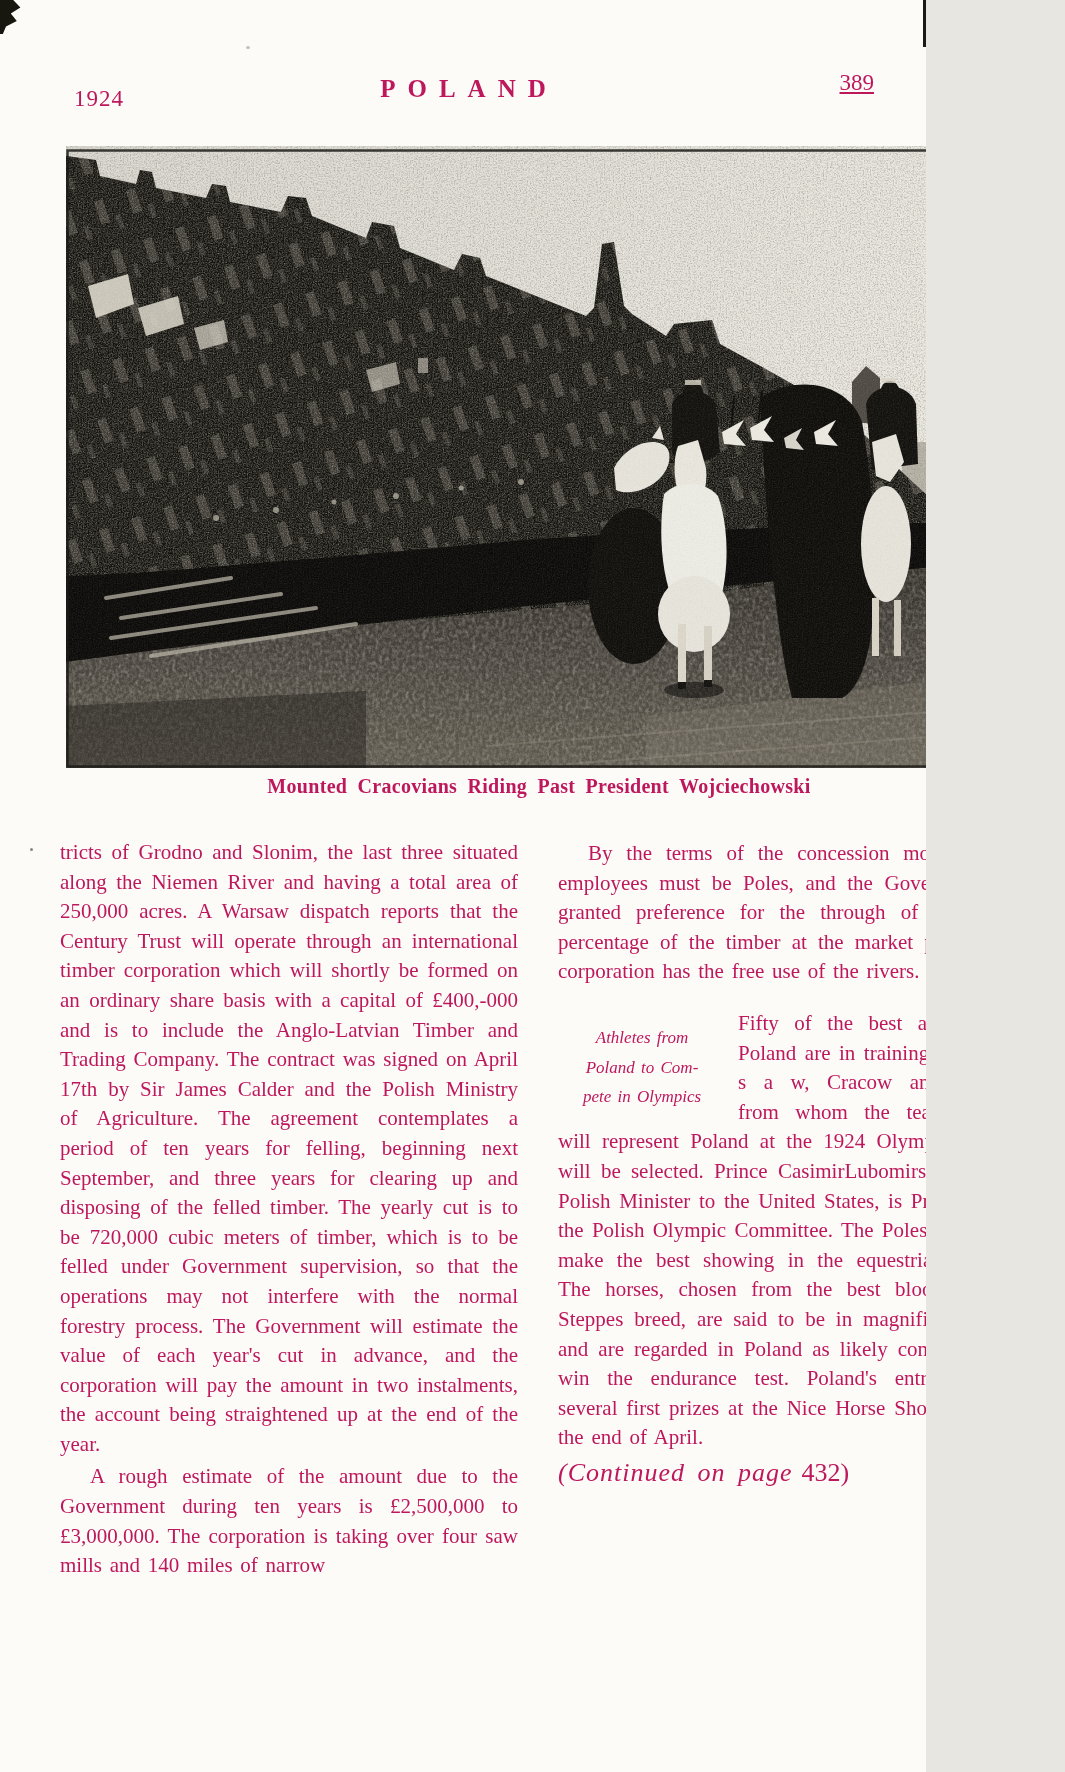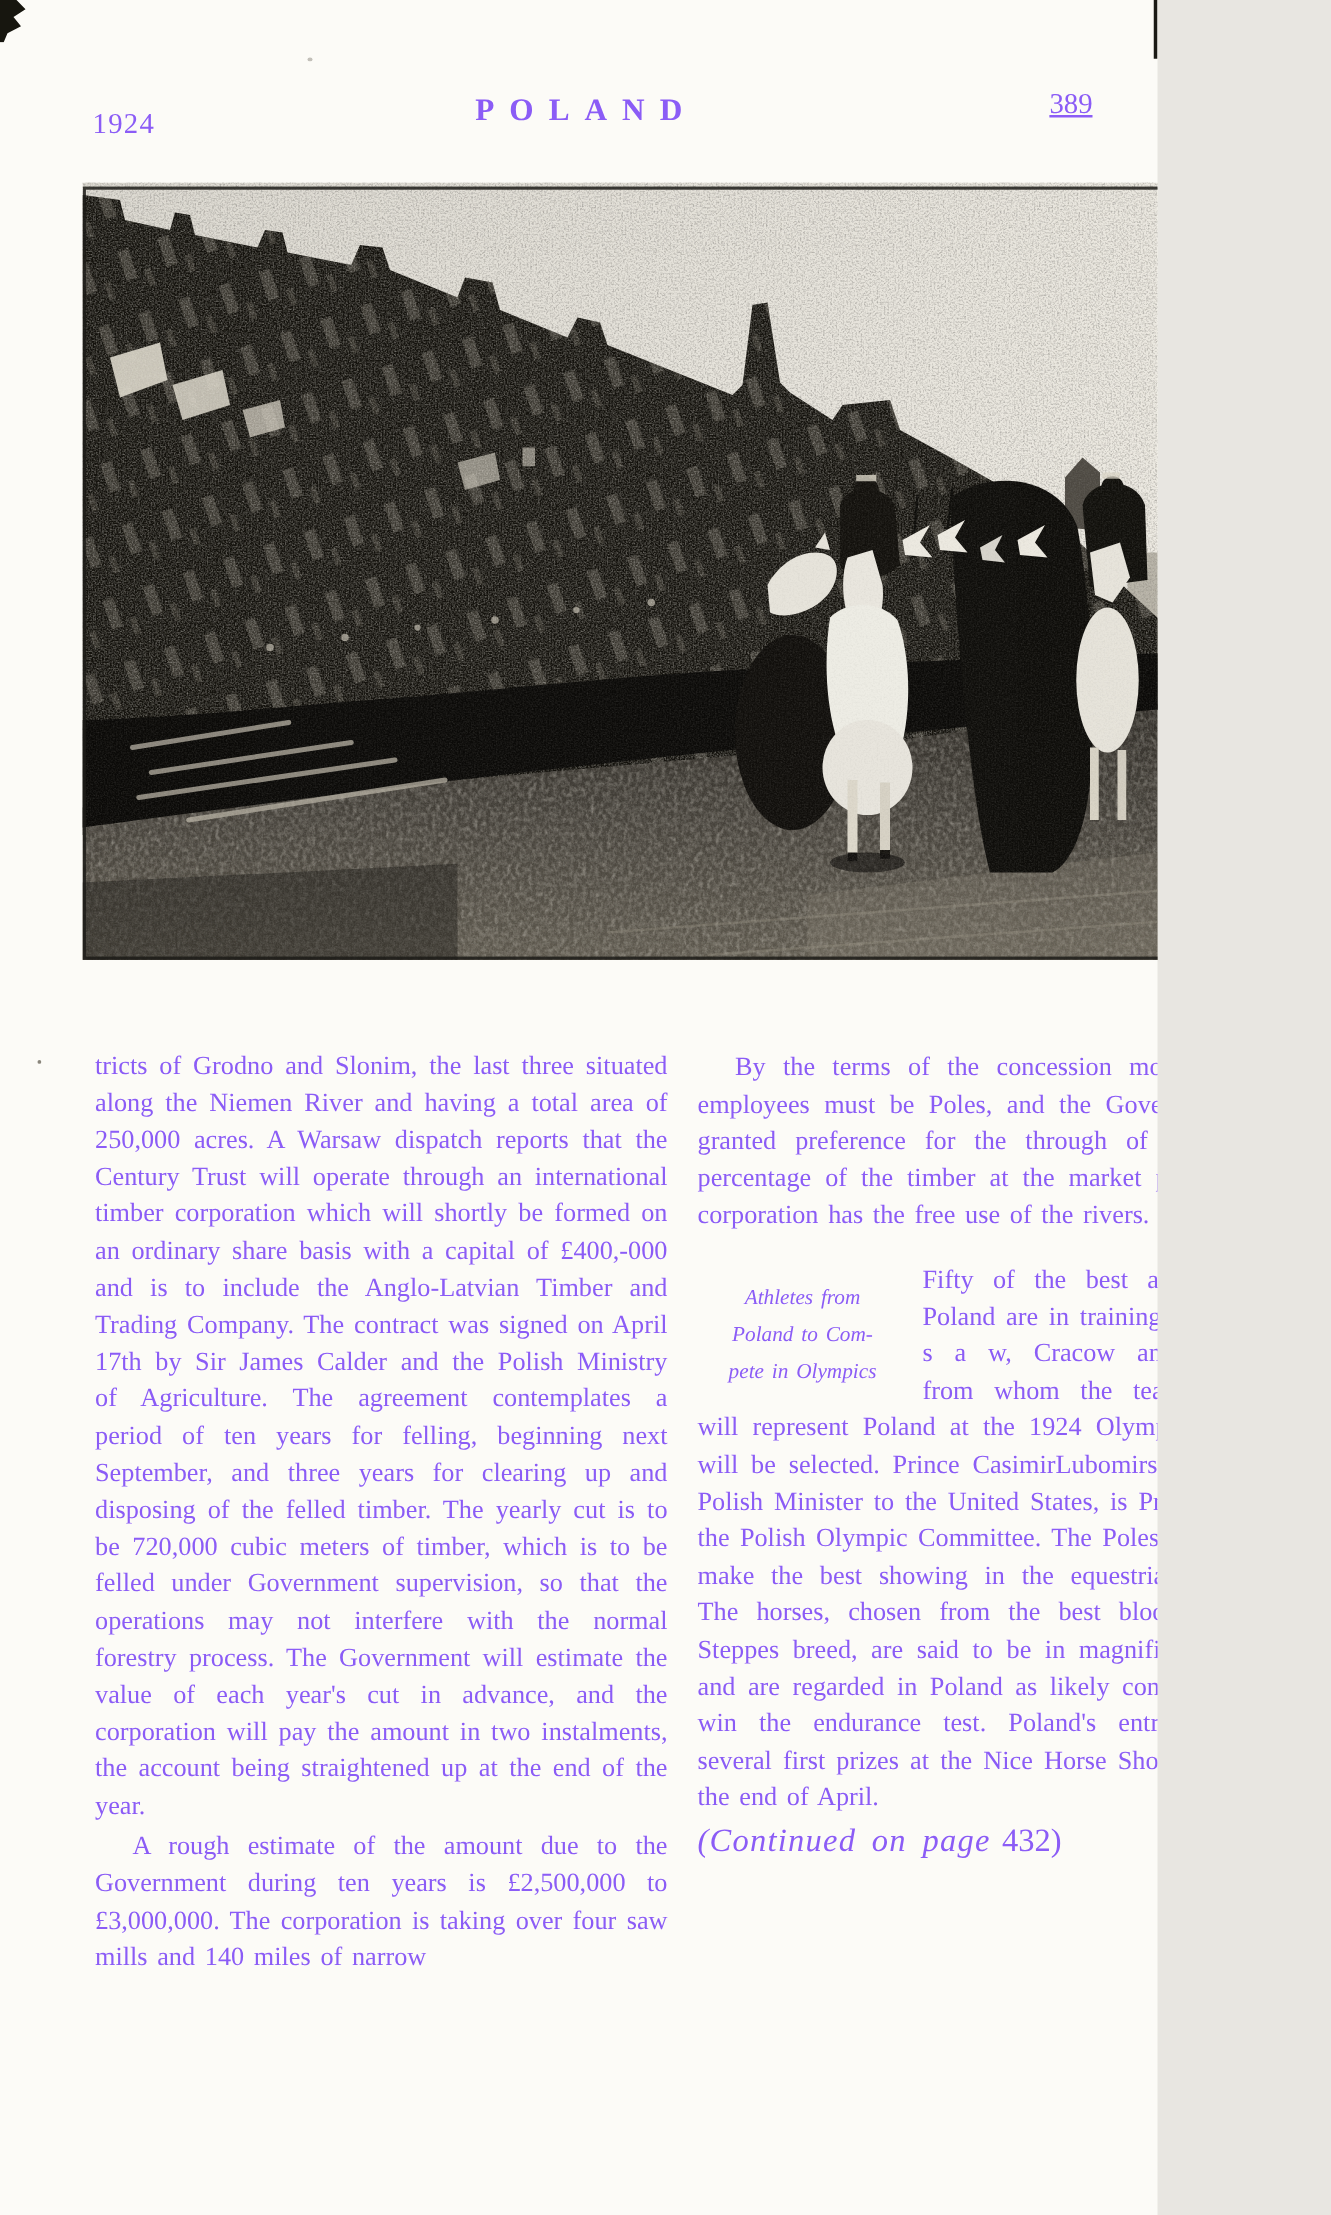--- a/index.html
+++ b/index.html
@@ -1,18 +1,18 @@
 <!DOCTYPE html>
 <html><head>
 <meta charset="utf-8">
 <style>
   html,body{margin:0;padding:0;background:#e8e6e1;}
   .page{
     position:relative;width:926px;height:1772px;background:#fcfbf7;
-    overflow:hidden;font-family:"Liberation Serif","DejaVu Serif",serif;color:#8b5cf6;
+    overflow:hidden;font-family:"Liberation Serif","DejaVu Serif",serif;color:#be185d;
   }
   
   .corner-ink{position:absolute;left:0;top:0;width:24px;height:34px;background:#17160f;
     clip-path:polygon(0 0,55% 0,85% 22%,45% 40%,70% 62%,25% 78%,12% 100%,0 100%);}
   .edge-line{position:absolute;right:0;top:0;width:3px;height:47px;background:#1b1a15;}
   .speck{position:absolute;background:#8a867c;border-radius:50%;}
   .s1{left:30px;top:848px;width:3px;height:3px;}
   .s2{left:1057px;top:1752px;width:4px;height:6px;opacity:.7;}
   .s3{left:246px;top:46px;width:4px;height:3px;opacity:.5;}
 
@@ -23,21 +23,21 @@
   .hdr-page{position:absolute;right:52px;top:70px;font-size:23px;text-decoration:underline;}
 
   
   .photo{position:absolute;left:66px;top:146px;width:946px;height:622px;margin:0;}
   .photo svg{display:block;}
   .caption{position:absolute;left:66px;top:775px;width:946px;text-align:center;
     font-weight:700;font-size:20px;word-spacing:5px;letter-spacing:.3px;}
 
   
   .cols{position:absolute;left:60px;top:836px;width:956px;}
-  .col-left{position:absolute;left:16px;top:2px;width:458px;}
+  .col-left{position:absolute;left:0;top:2px;width:458px;}
   .col-right{position:absolute;left:498px;top:0;width:457px;}
   p{margin:0;text-align:justify;font-size:21px;line-height:29.6px;word-spacing:2.5px;}
   .indent{text-indent:30px;}
   .gap-top{margin-top:3px;}
   .athletes{margin-top:22px;}
   .athletes::after{content:"";display:block;clear:both;}
   .sidenote{float:left;width:180px;height:117px;padding:14px 12px 0 0;box-sizing:border-box;
     font-style:italic;font-size:17px;line-height:29.6px;text-align:center;word-spacing:2px;}
   .sidenote span{display:block;}
   .continued{margin-top:5px;text-align:left;font-size:26px;}
@@ -202,20 +202,21 @@
       <path d="M930,300 L950,294 L954,330 L938,342 Z" fill="#e2dfd6"></path>
       <ellipse cx="942" cy="392" rx="20" ry="48" fill="#e0ddd4"></ellipse>
 
       <rect x="0" y="0" width="946" height="622" filter="url(#fLight)" opacity="0.12"></rect>
       <rect x="0" y="0" width="946" height="622" filter="url(#fDark)" opacity="0.08"></rect>
 
       <rect x="1.5" y="4.5" width="943" height="616" fill="none" stroke="#1c1b17" stroke-width="2.5" opacity="0.85"></rect>
     </svg>
   </figure>
 
+  <div class="caption">Mounted Cracovians Riding Past President Wojciechowski</div>
 
   <main class="cols">
     <section class="col-left">
       <p>tricts of Grodno and Slonim, the last three situated along the Niemen River and having a total area of 250,000 acres. A Warsaw dispatch reports that the Century Trust will operate through an international timber corporation which will shortly be formed on an ordinary share basis with a capital of £400,-000 and is to include the Anglo-Latvian Timber and Trading Company. The contract was signed on April 17th by Sir James Calder and the Polish Ministry of Agriculture. The agreement contemplates a period of ten years for felling, beginning next September, and three years for clearing up and disposing of the felled timber. The yearly cut is to be 720,000 cubic meters of timber, which is to be felled under Government supervision, so that the operations may not interfere with the normal forestry process. The Government will estimate the value of each year's cut in advance, and the corporation will pay the amount in two instalments, the account being straightened up at the end of the year.</p>
       <p class="indent gap-top">A rough estimate of the amount due to the Government during ten years is £2,500,000 to £3,000,000. The corporation is taking over four saw mills and 140 miles of narrow</p>
     </section>
 
     <section class="col-right">
       <p class="indent gap-top">By the terms of the concession most of the employees must be Poles, and the Government is granted preference for the through of a certain percentage of the timber at the market price. The corporation has the free use of the rivers.</p>
 

